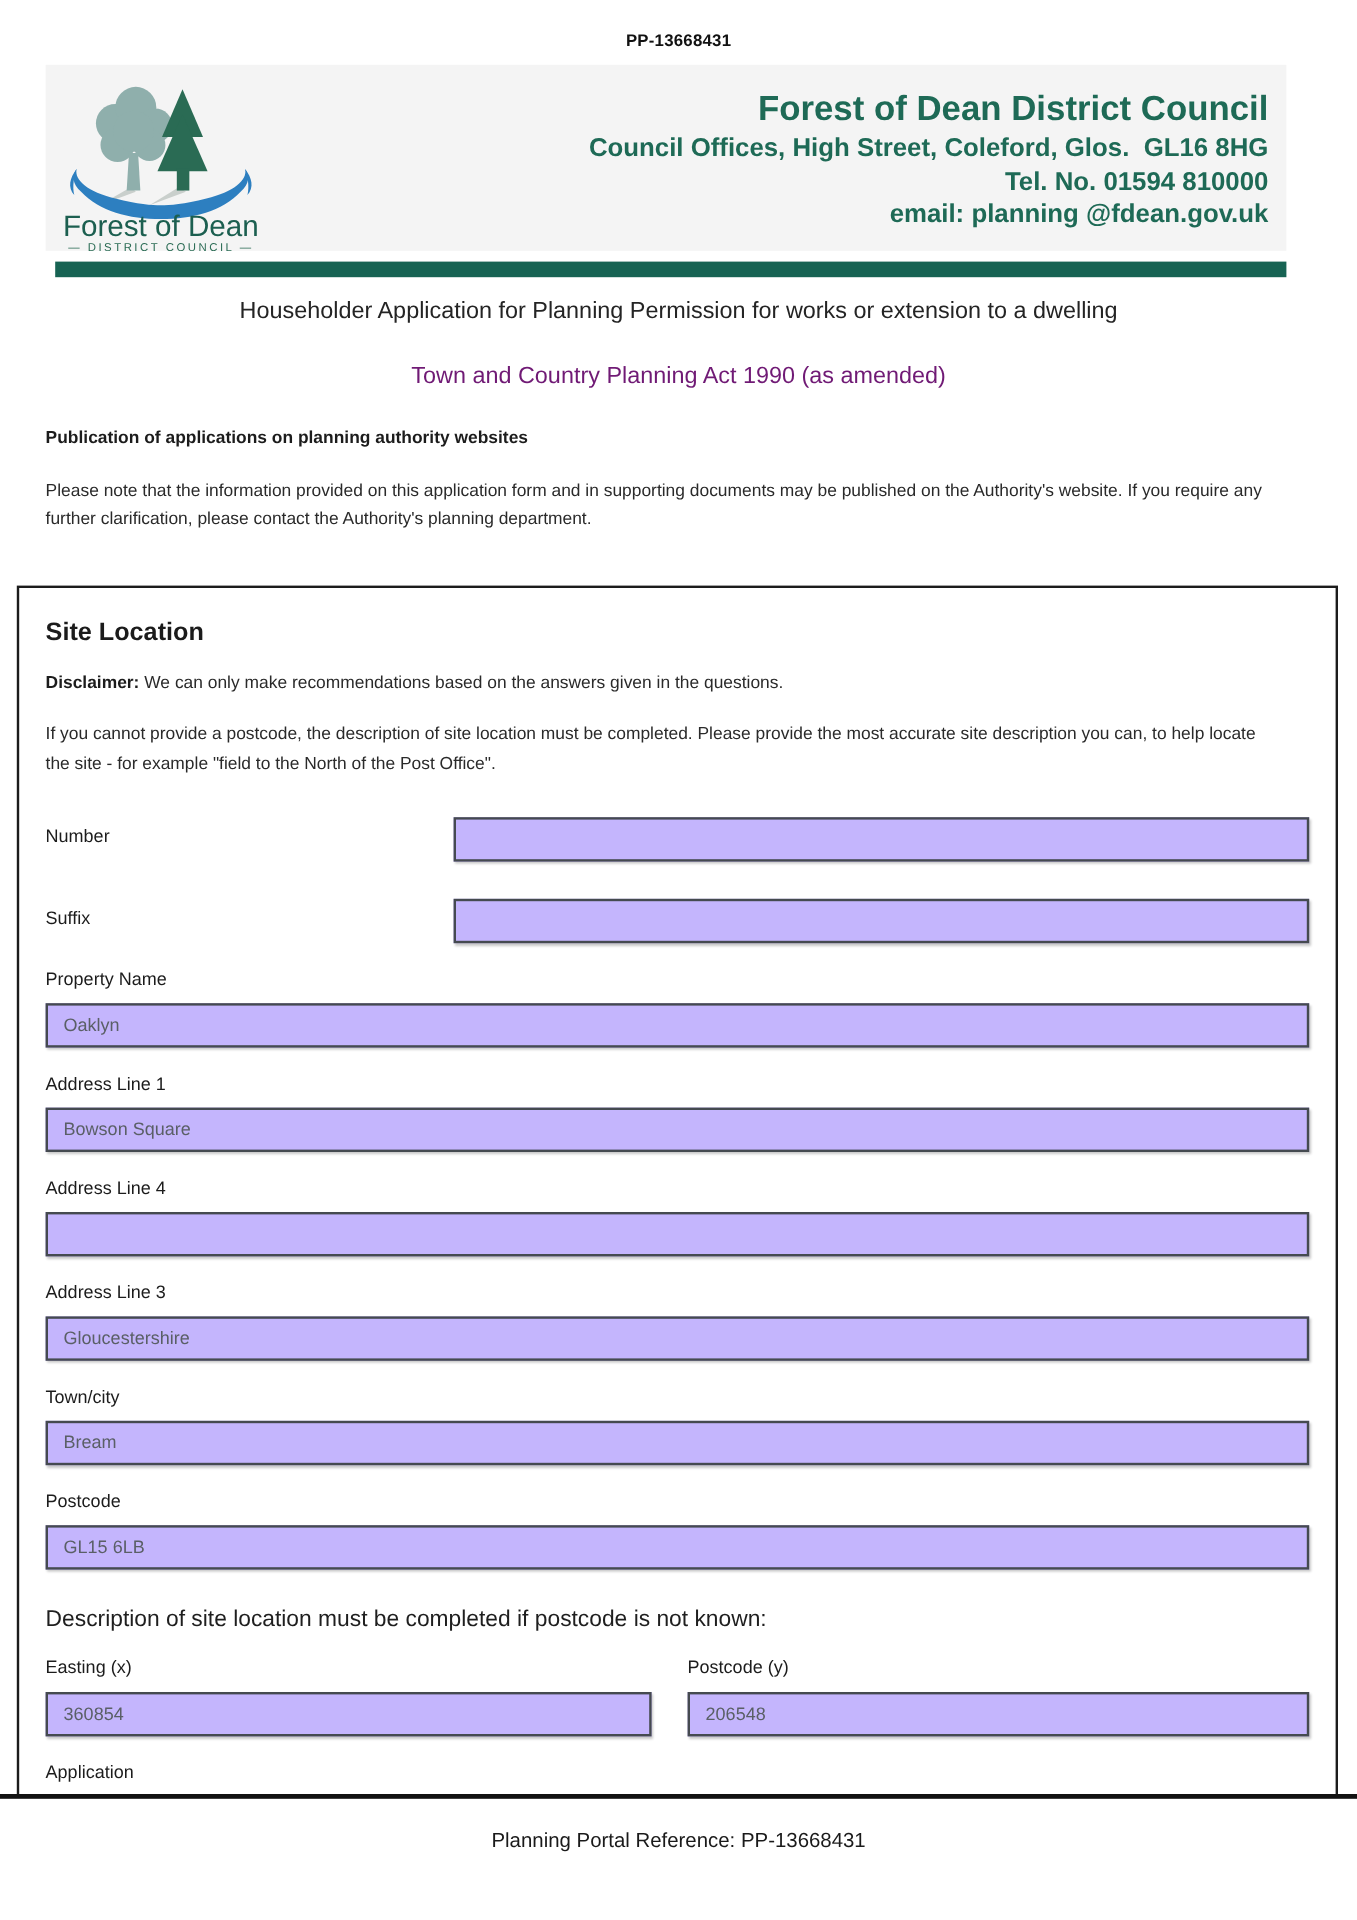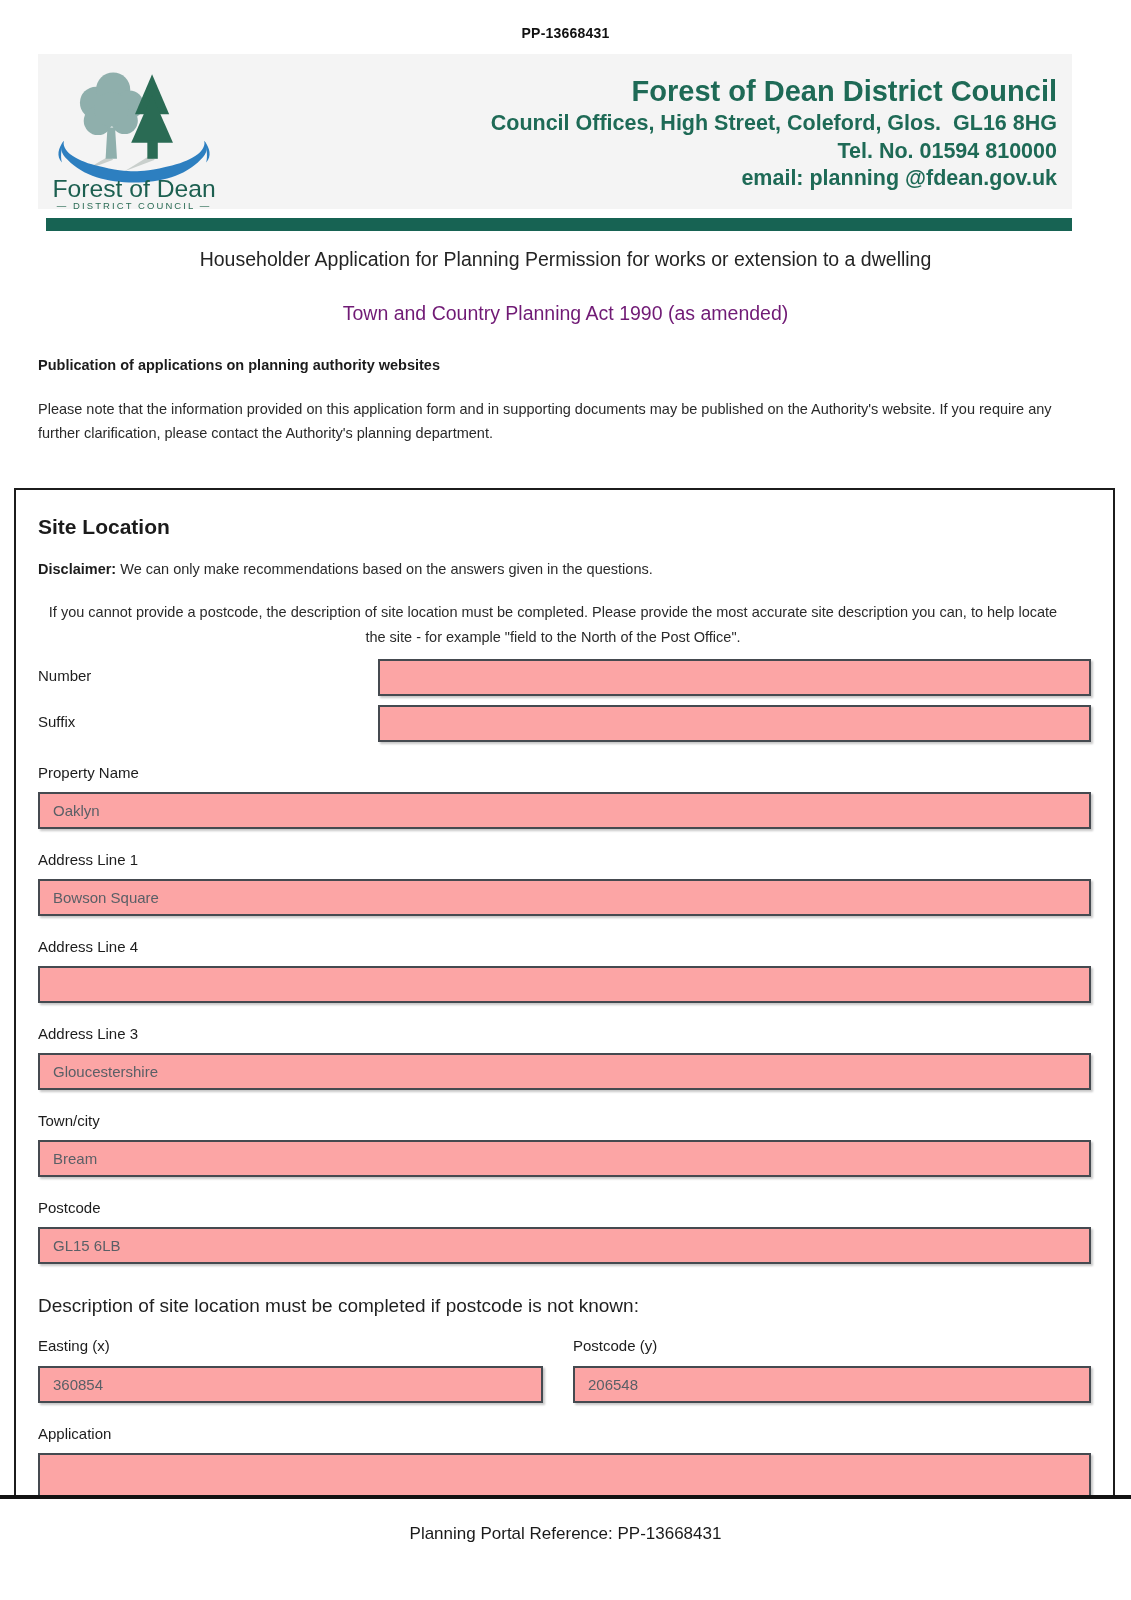--- a/index.html
+++ b/index.html
@@ -24,33 +24,33 @@
   .title1 { margin-top:17px; text-align:center; font-size:19.5px; color:#242424; }
   .title2 { margin-top:31px; text-align:center; font-size:19.5px; color:#701a75; }
   .pub-heading { margin:32px 60px 0 38px; font-size:14.5px; font-weight:bold; color:#1c1c1c; }
   .pub-body { margin:24px 58px 0 38px; font-size:14.5px; line-height:24px; color:#2a2a2a; }
 
   
   .section-box { position:absolute; top:488px; left:14px; right:16px; height:1200px; border:2px solid #1c1c1c; background:#fff; padding:14px 22px 0 22px; }
   .section-title { margin-top:11px; font-size:21px; font-weight:bold; color:#1b1b1b; }
   .disclaimer { margin-top:22px; font-size:14.5px; color:#2a2a2a; }
   .disclaimer b { color:#1c1c1c; }
-  .section-intro { margin-top:23px; font-size:14.5px; line-height:25px; color:#2a2a2a; max-width:1030px;text-align:center; }
+  .section-intro { margin-top:23px; font-size:14.5px; line-height:25px; color:#2a2a2a; max-width:1030px; }
 
   label.fld { font-size:15px; color:#1c1c1c; display:block; }
 
   input.text, textarea.text {
-    width:100%; height:37px; border:2px solid #454a50; background:#fca5a5;
+    width:100%; height:37px; border:2px solid #454a50; background:#c4b5fd;
     box-shadow:1.5px 2px 2px rgba(0,0,0,0.22);
     font-family:"Liberation Sans","DejaVu Sans",sans-serif;
     font-size:15px; color:#5a5f66; padding:0 13px; border-radius:0; outline:none;
   }
   textarea.text { height:70px; padding-top:9px; resize:none; }
 
-  .inline-row { display:flex; align-items:flex-start; margin-top:9px; }
+  .inline-row { display:flex; align-items:flex-start; margin-top:31px; }
   .inline-row label.fld { width:340px; flex:0 0 340px; padding-top:8px; }
   .inline-row input.text { flex:1 1 auto; }
 
   .field { margin-top:22px; }
   .field label.fld { margin-bottom:11px; }
 
   .subheading { margin-top:31px; font-size:19px; color:#1f1f1f; }
 
   .two-col { display:flex; gap:30px; margin-top:20px; }
   .col-east { flex:0 0 505px; }

